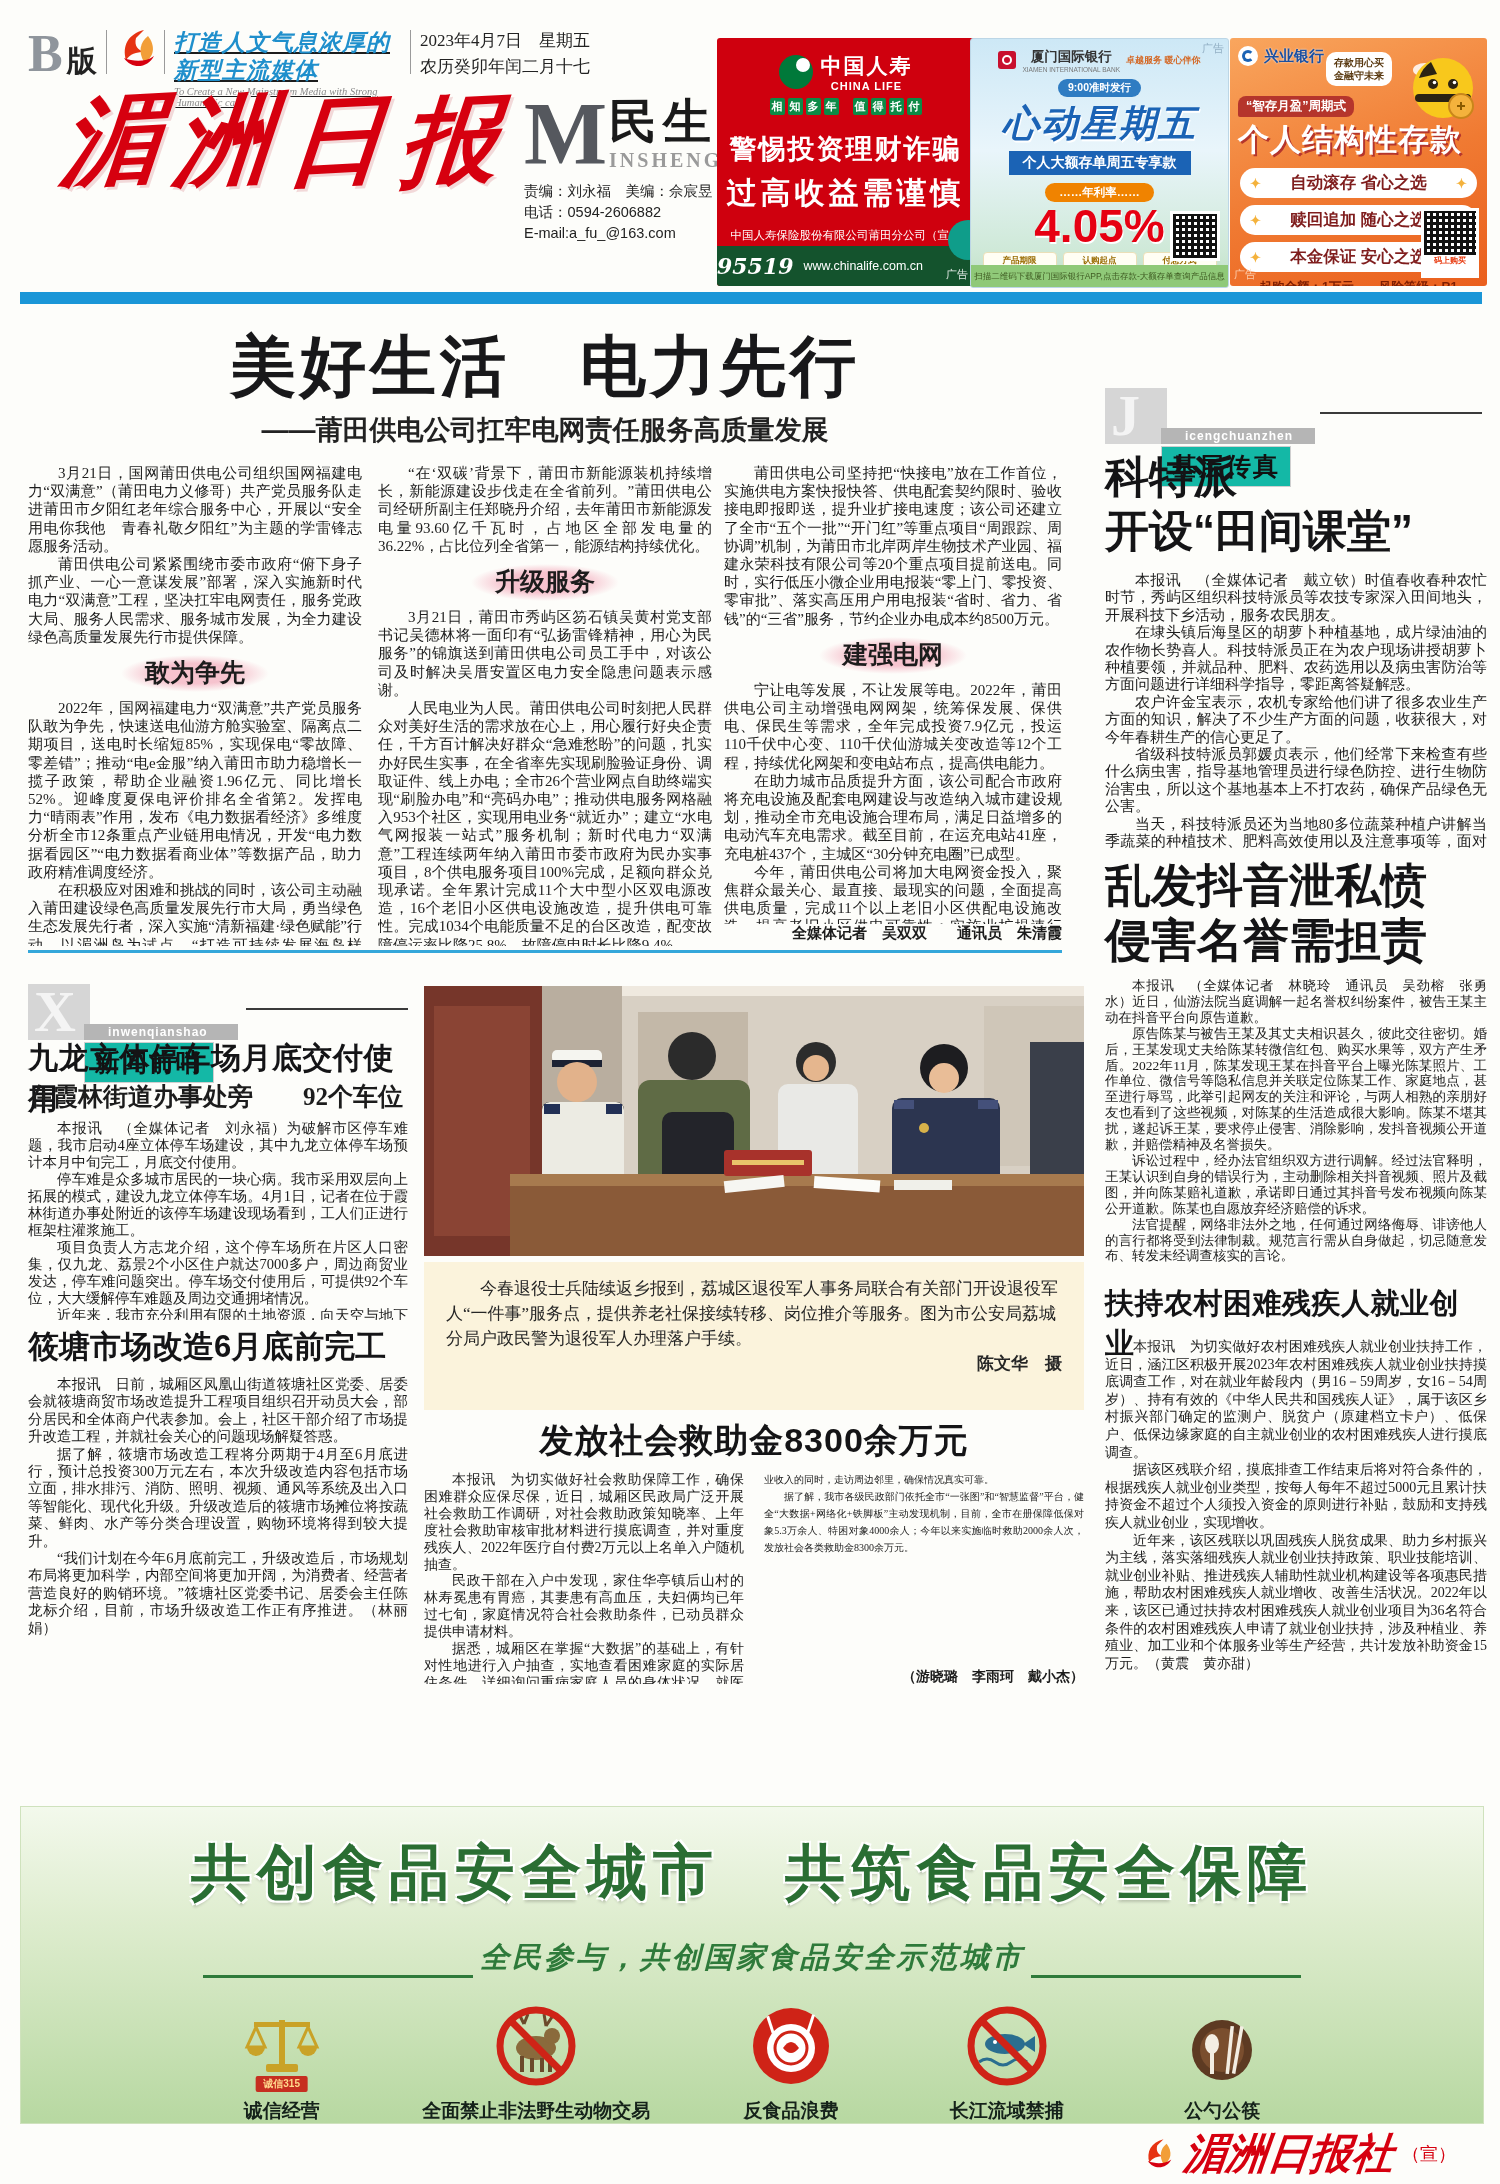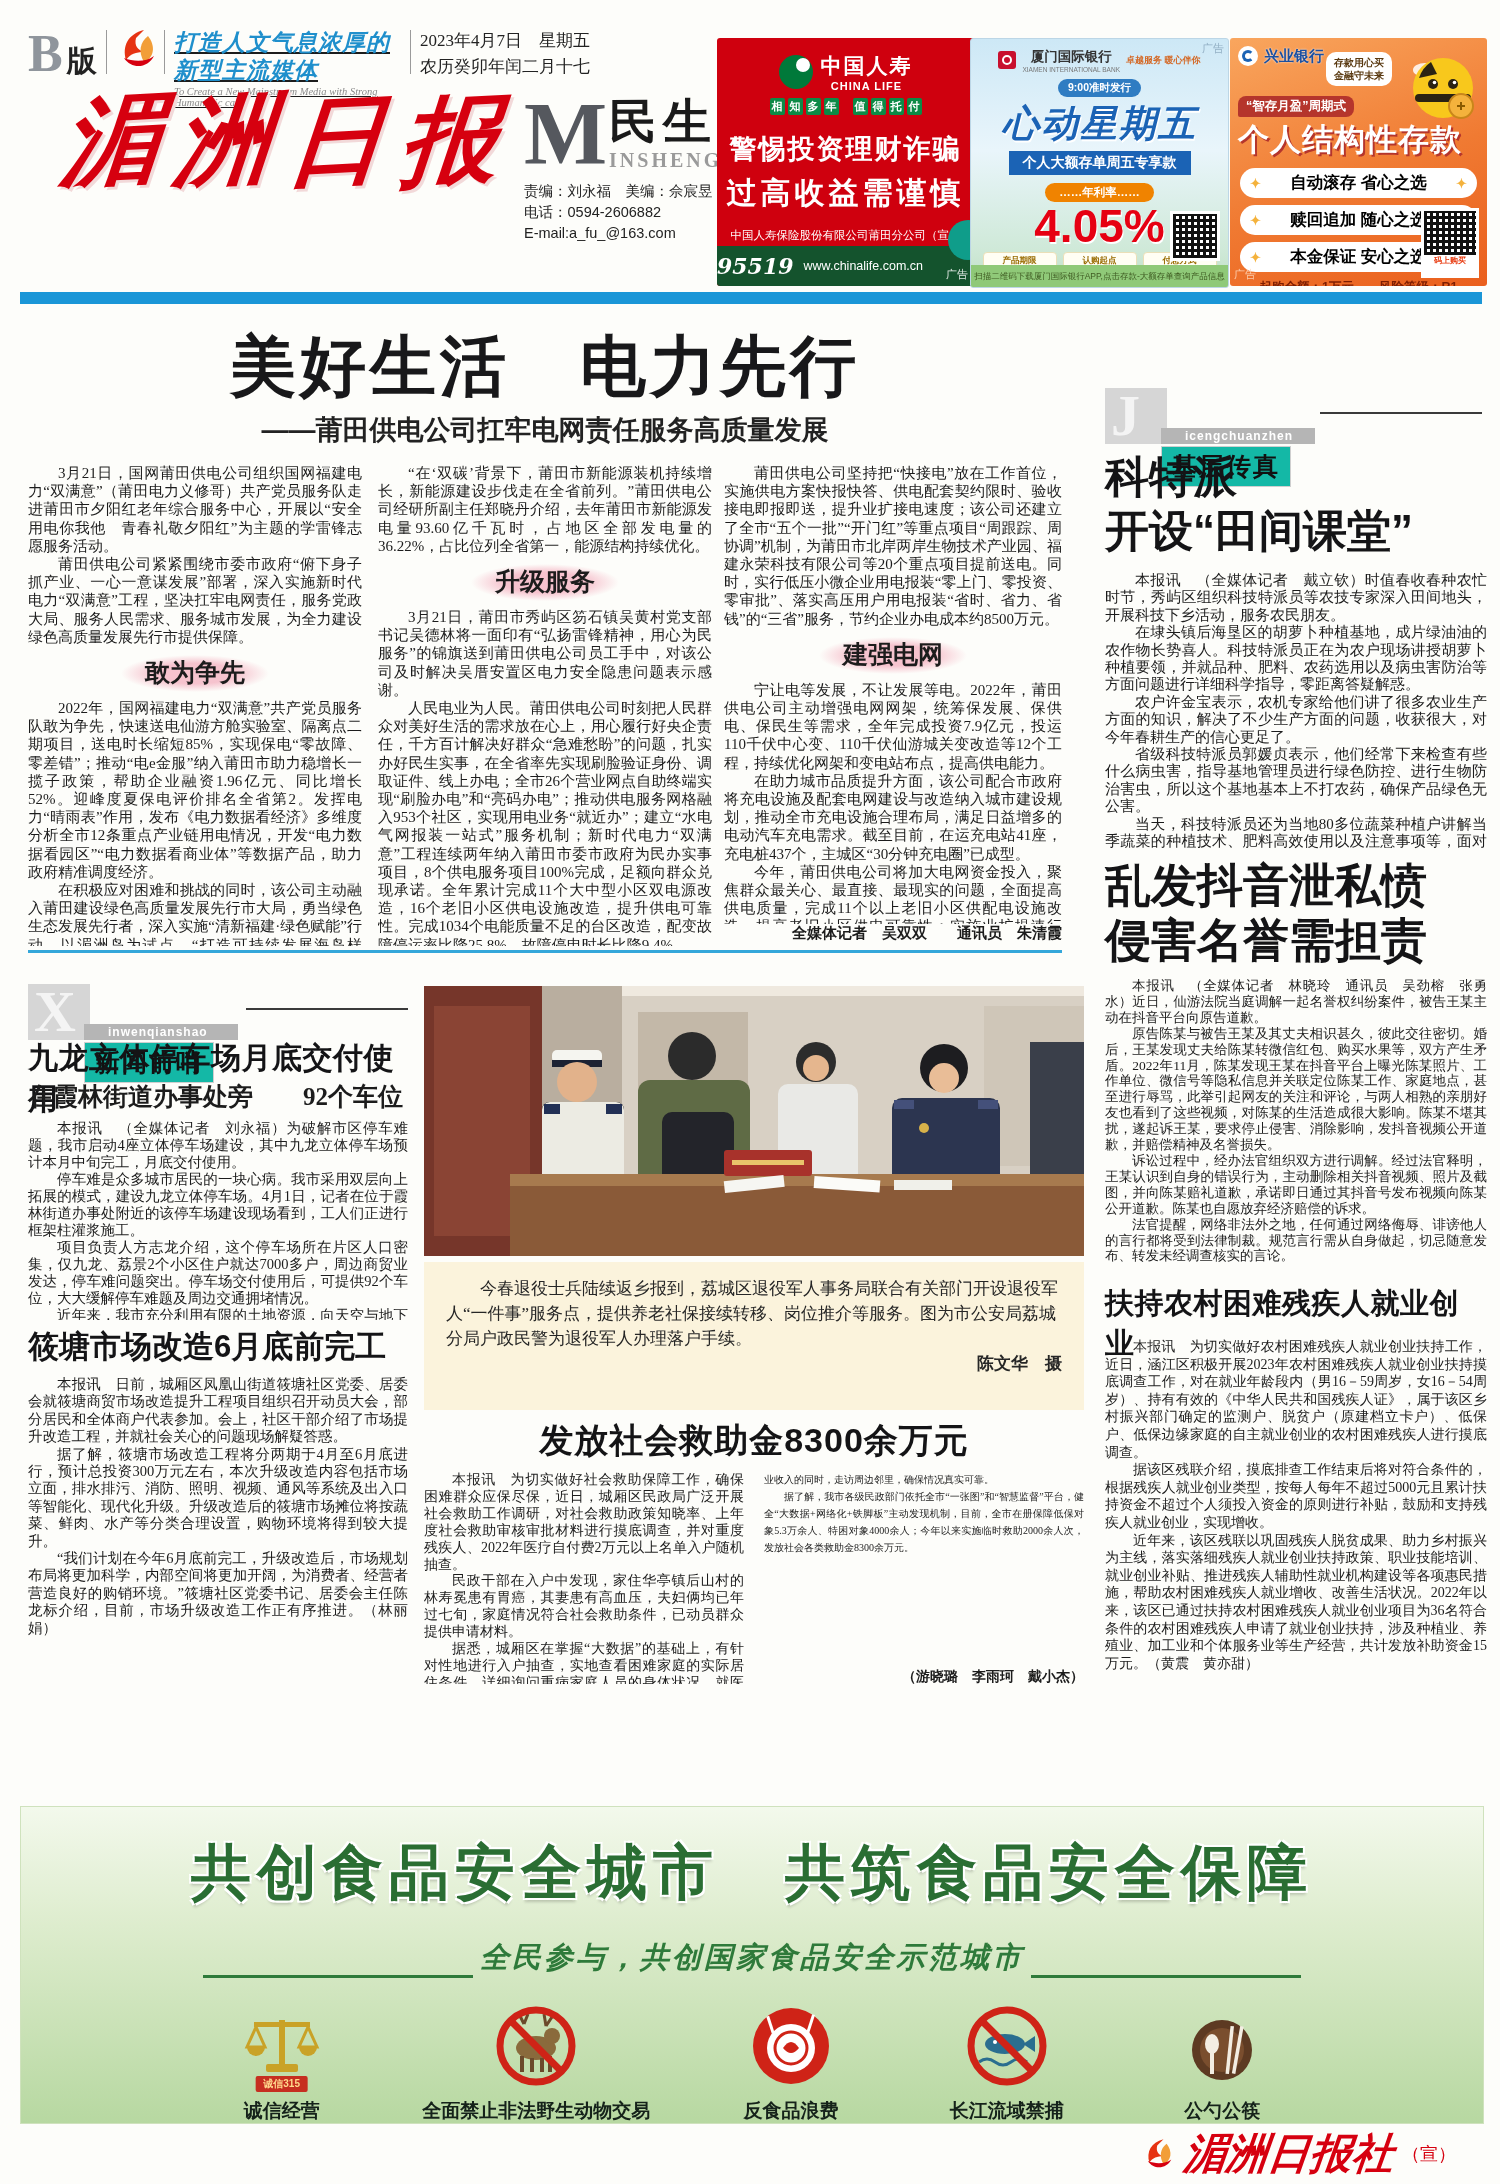--- a/index.html
+++ b/index.html
@@ -79,21 +79,21 @@
   .cib-logo::after{content:"";position:absolute;inset:4px;border:3px solid #1b63b5;border-radius:50%;border-right-color:transparent;}
   .cib-name{font:900 15px "Liberation Sans",sans-serif;color:#1b4fa0;text-shadow:0 0 2px #fff;}
   .cib-bubble{position:absolute;left:96px;top:14px;background:#fff;color:#5a3a12;font:700 10px "Liberation Sans",sans-serif;
               padding:4px 8px;border-radius:10px;line-height:1.3;}
   .cib-bee{position:absolute;right:6px;top:6px;}
   .cib-tag{display:inline-block;margin:30px 0 0 8px;background:#b5352c;font:700 12.5px "Liberation Sans",sans-serif;
            padding:2px 8px;border-radius:8px 8px 8px 2px;}
   .cib-title{font:900 31px "Liberation Sans",sans-serif;letter-spacing:1px;margin:2px 0 0 8px;
              text-shadow:2px 2px 0 #b5352c;}
   .cib-pill{position:relative;margin:7px 10px 0;background:#fff;border-radius:16px;height:30px;
-            display:flex;align-items:center;justify-content:center;font:900 16.5px "Liberation Sans",sans-serif;color:#000000;}
+            display:flex;align-items:center;justify-content:center;font:900 16.5px "Liberation Sans",sans-serif;color:#7f1d1d;}
   .cib-pill::before,.cib-pill::after{content:"✦";color:#f4b23c;font-size:13px;position:absolute;top:8px;}
   .cib-pill::before{left:10px;} .cib-pill::after{right:10px;}
   .cib-line{font:700 12.5px "Liberation Sans",sans-serif;color:#7e1d00;text-align:center;margin-top:7px;}
   .cib-qr{position:absolute;right:8px;bottom:8px;width:52px;height:64px;background:#fff;padding:3px;text-align:center;}
   .cib-qr .lbl{font:700 8px "Liberation Sans",sans-serif;color:#e8380d;line-height:12px;}
   .ad-cib .ad-label{left:4px;bottom:4px;color:#ffd9bd;}
   
   .blue-bar{position:absolute;left:20px;top:292px;width:1462px;height:12px;background:#1a96d7;}
   .main-headline{position:absolute;left:28px;top:322px;width:1034px;text-align:center;
                  font:900 66px "Liberation Sans",sans-serif;color:#18181a;letter-spacing:4px;}

